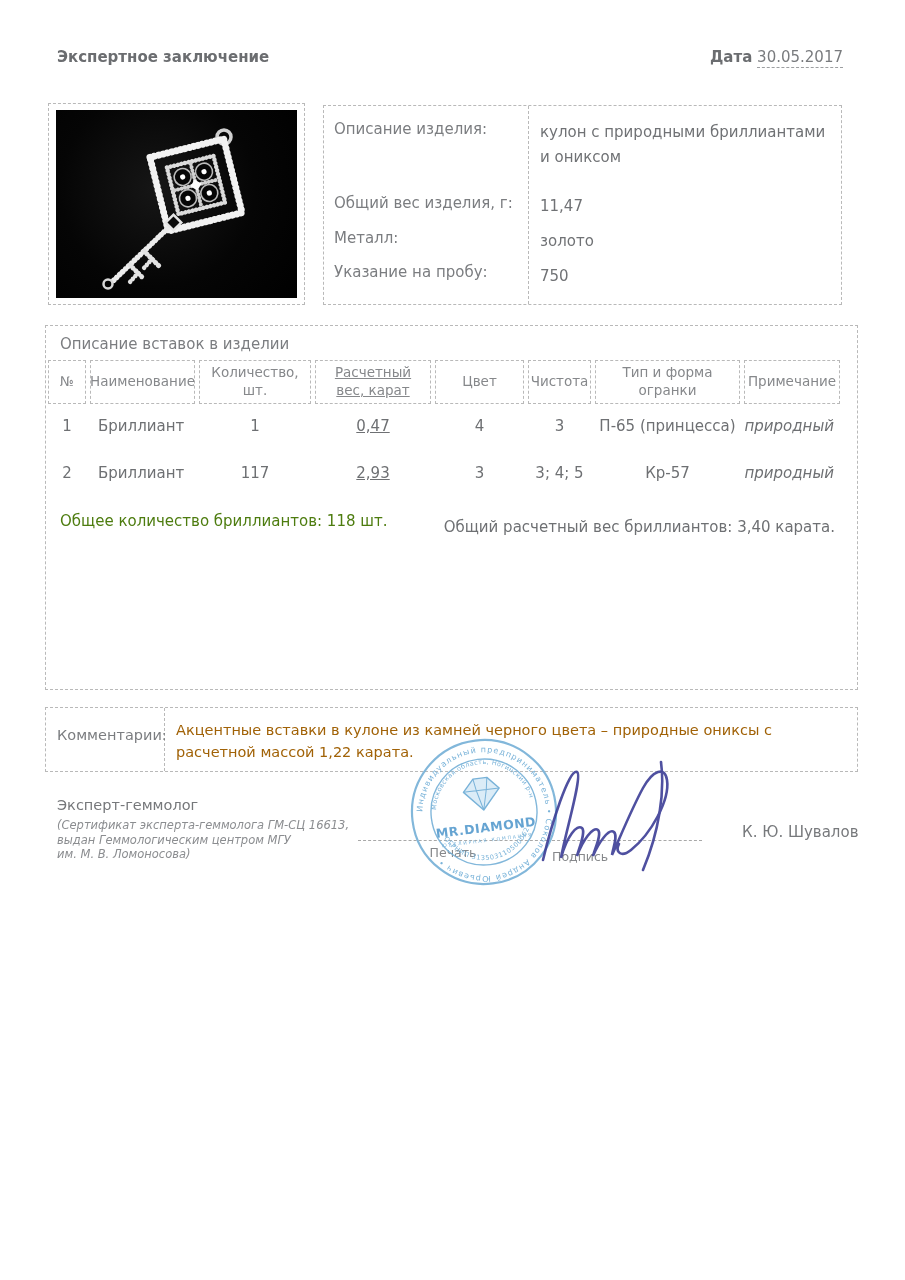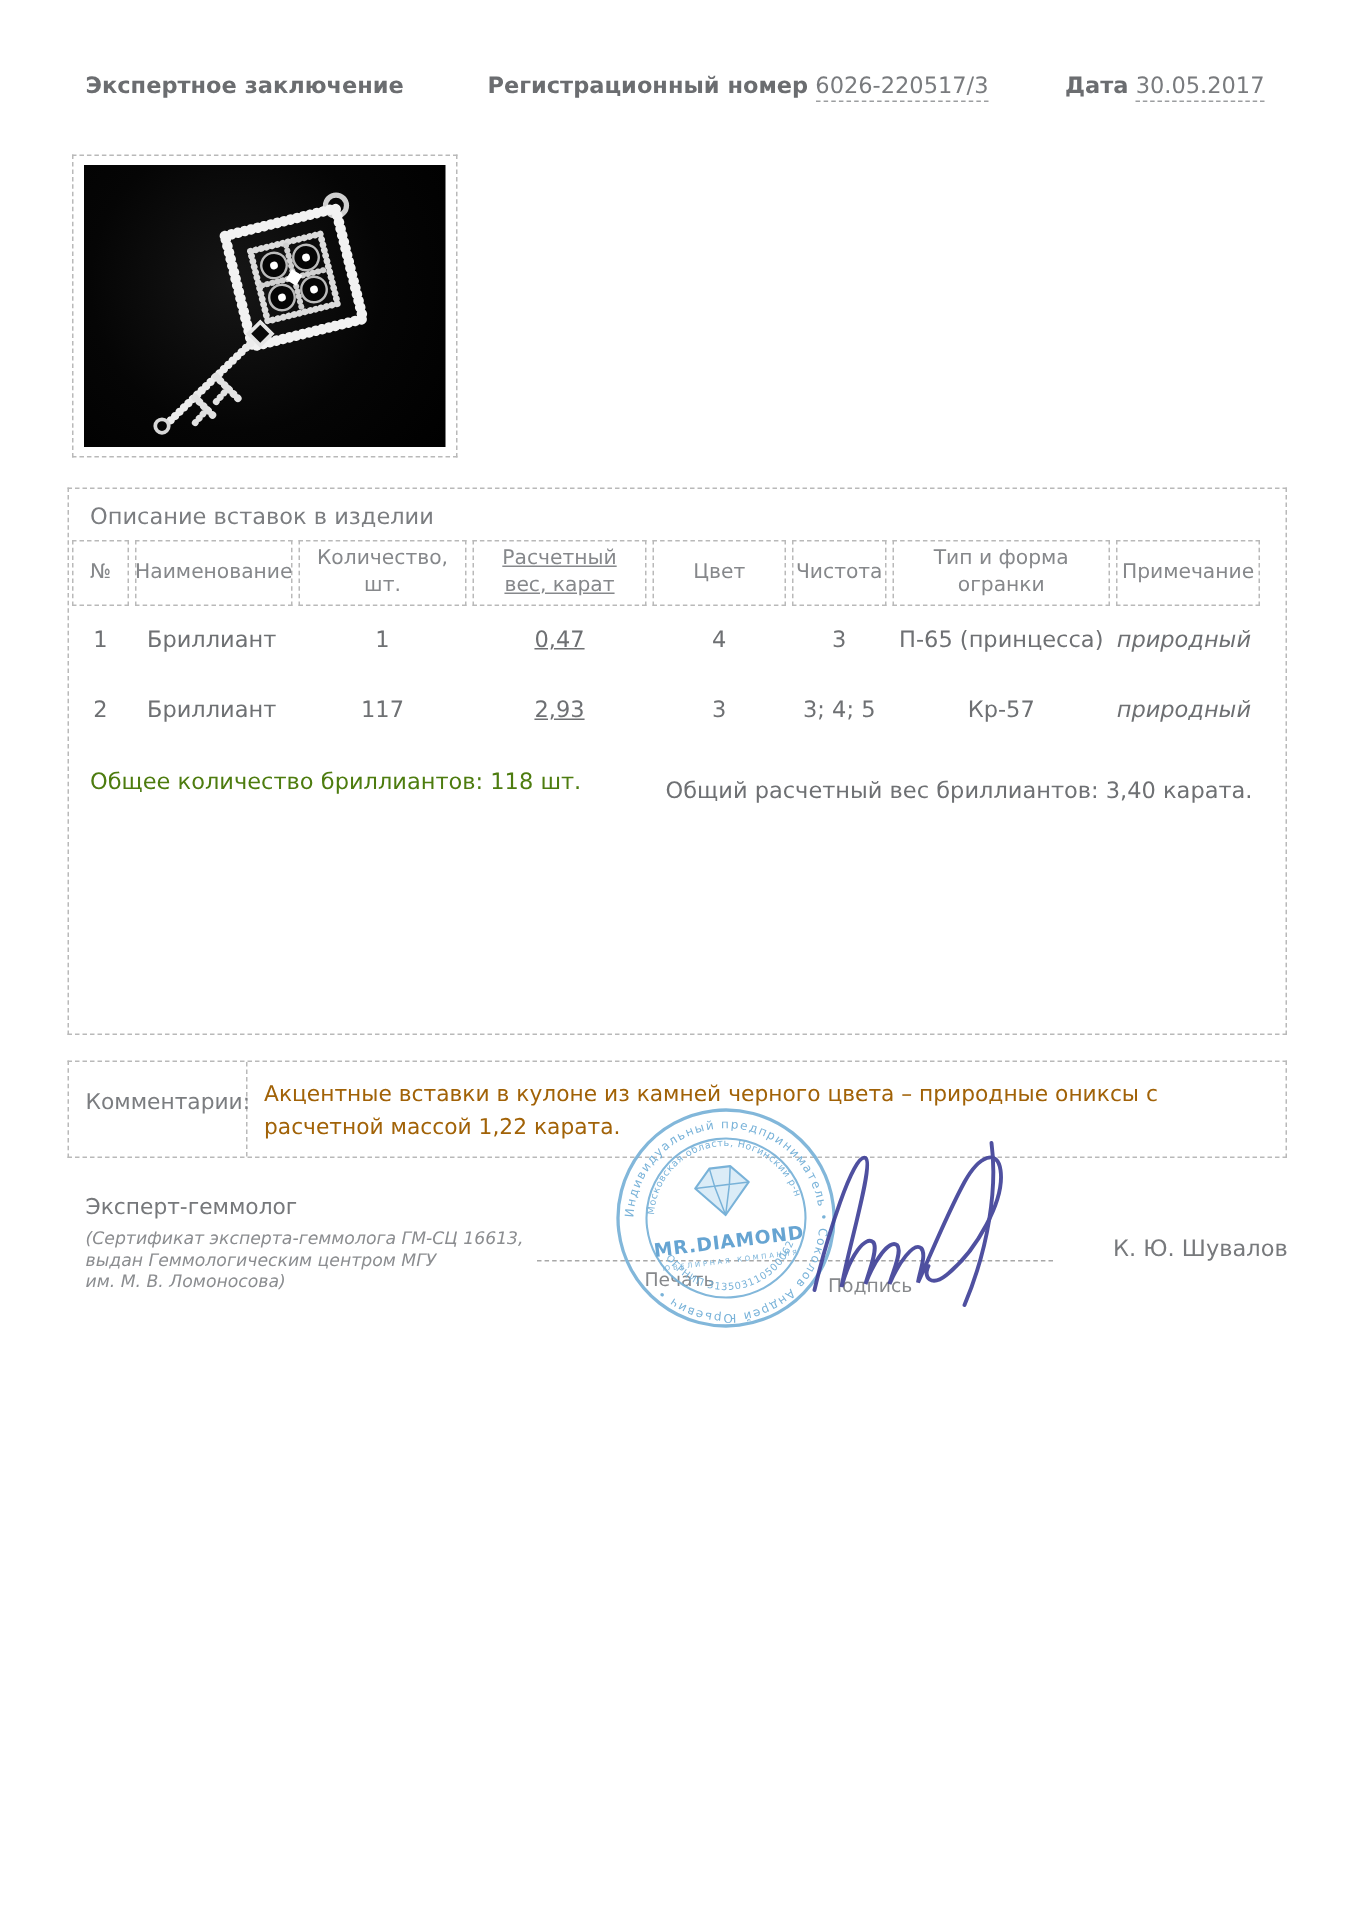--- a/index.html
+++ b/index.html
@@ -76,25 +76,20 @@
   .stamp svg{width:100%;height:100%;display:block;}
   .signature{left:525px;top:748px;width:185px;height:125px;}
   .signature svg{width:100%;height:100%;display:block;}
 </style>
 </head>
 <body>
 
 <div class="page">
 
   <div class="abs hdr hdr-title b">Экспертное заключение</div>
-  <div class="abs hdr hdr-reg">
-    <span class="b">Регистрационный номер</span>
-    <span> </span>
-    <span class="uval">6026-220517/3</span>
-  </div>
   <div class="abs hdr hdr-date">
     <span class="b">Дата</span>
     <span> </span>
     <span class="uval">30.05.2017</span>
   </div>
 
   <div class="abs dashed-box photo-frame">
     <div class="photo">
       <svg viewBox="0 0 241 186">
         <g fill="none" stroke-linecap="round">
@@ -119,20 +114,31 @@
           <line x1="88" y1="140" x2="103" y2="155" stroke="#e2e2e2" stroke-width="5" stroke-dasharray="0.1 4"></line>
           <line x1="96" y1="148" x2="88" y2="157" stroke="#e2e2e2" stroke-width="4.5" stroke-dasharray="0.1 3.8"></line>
           <line x1="74" y1="154" x2="86" y2="166" stroke="#e2e2e2" stroke-width="5" stroke-dasharray="0.1 4"></line>
           <line x1="82" y1="162" x2="74" y2="171" stroke="#e2e2e2" stroke-width="4.5" stroke-dasharray="0.1 3.8"></line>
           <circle cx="52" cy="173" r="4.5" stroke="#d8d8d8" stroke-width="2.5"></circle>
         </g>
       </svg>
     </div>
   </div>
 
+  <div class="abs dashed-box desc-box">
+    <div class="desc-divider"></div>
+    <div class="desc-label" style="top:14px">Описание изделия:</div>
+    <div class="desc-value" style="top:14px">кулон с природными бриллиантами и ониксом</div>
+    <div class="desc-label" style="top:88px">Общий вес изделия, г:</div>
+    <div class="desc-value" style="top:88px">11,47</div>
+    <div class="desc-label" style="top:123px">Металл:</div>
+    <div class="desc-value" style="top:123px">золото</div>
+    <div class="desc-label" style="top:157px">Указание на пробу:</div>
+    <div class="desc-value" style="top:158px">750</div>
+  </div>
 
   <div class="abs dashed-box tbl-box">
     <div class="tbl-title">Описание вставок в изделии</div>
 
     <div class="hcell c0">№</div>
     <div class="hcell c1">Наименование</div>
     <div class="hcell c2">Количество, шт.</div>
     <div class="hcell c3">Расчетный вес, карат</div>
     <div class="hcell c4">Цвет</div>
     <div class="hcell c5">Чистота</div>

